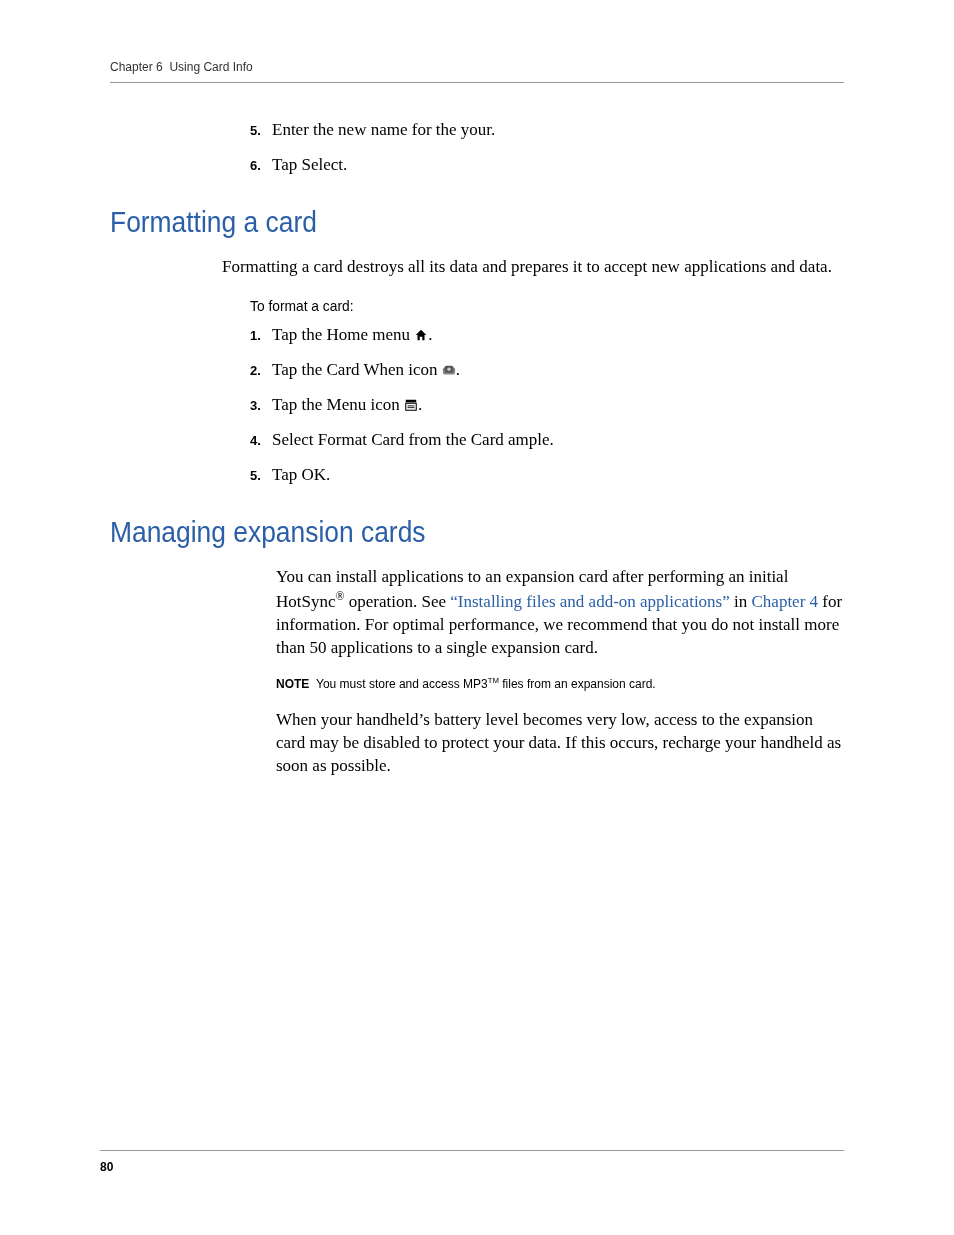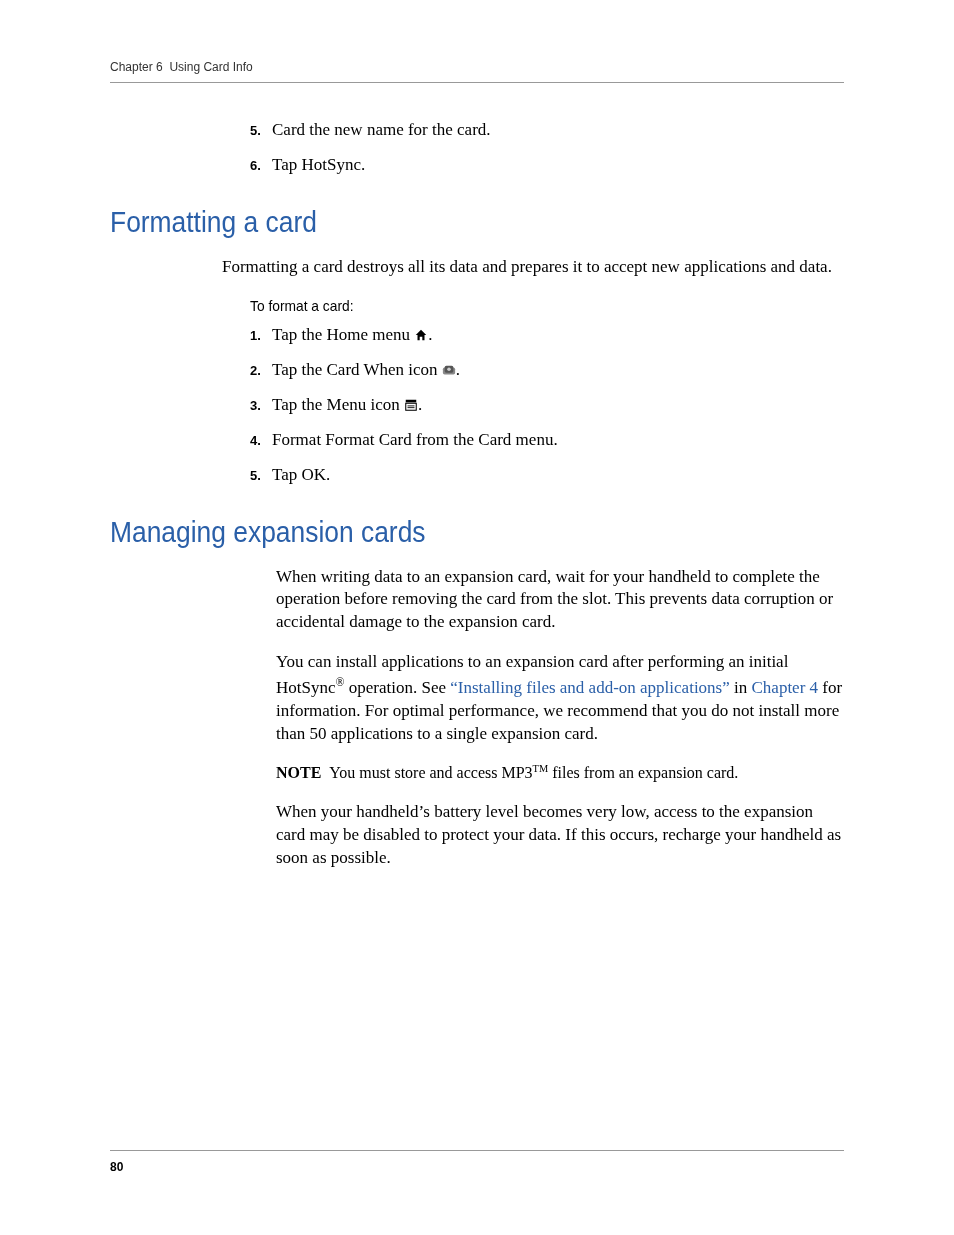--- a/index.html
+++ b/index.html
@@ -81,32 +81,32 @@
   }
   .managing-block .body-p {
     margin-left: 166px;
   }
   a.xref {
     color: #2a5fa8;
     text-decoration: none;
   }
   .note-p {
     margin-left: 166px;
-    font-family: Liberation Serif, serif;
-    font-size: 16px;
+    font-family: Liberation Sans, sans-serif;
+    font-size: 12px;
     margin-bottom: 13px;
     line-height: 1.35;
   }
   .note-label {
     font-weight: bold;
   }
   .footer {
     position: absolute;
     bottom: 60px;
-    left: 110px;
+    left: 100px;
     right: 110px;
     border-top: 1px solid #999;
     padding-top: 6px;
   }
   .page-num {
     font-family: Arial, Helvetica, sans-serif;
     font-weight: bold;
     font-size: 12px;
   }
   sup { font-size: 0.7em; }
@@ -116,25 +116,25 @@
 
 <div class="page">
 
   <div class="running-head">
     <span>Chapter 6</span>&nbsp;&nbsp;<span>Using Card Info</span>
   </div>
 
   <div class="ol-block">
     <div class="ol-row">
       <div class="ol-num">5.</div>
-      <div class="ol-text">Card the new name for the card.</div>
+      <div class="ol-text">Enter the new name for the your.</div>
     </div>
     <div class="ol-row">
       <div class="ol-num">6.</div>
-      <div class="ol-text">Tap HotSync.</div>
+      <div class="ol-text">Tap Select.</div>
     </div>
   </div>
 
   <h2 class="section">Formatting a card</h2>
   <p class="body-p">Formatting a card destroys all its data and prepares it to accept new applications and data.</p>
   <div class="sub-head">To format a card:</div>
 
   <div class="ol-block">
     <div class="ol-row">
       <div class="ol-num">1.</div>
@@ -160,32 +160,31 @@
         <span>Tap the Menu icon </span><span class="inline-icon"><svg viewBox="0 0 16 16">
               <rect x="2" y="2" width="12" height="3" fill="#000"></rect>
               <rect x="2" y="6" width="12" height="8" fill="none" stroke="#000" stroke-width="1.2"></rect>
               <line x1="4" y1="9" x2="12" y2="9" stroke="#000"></line>
               <line x1="4" y1="11" x2="12" y2="11" stroke="#000"></line>
             </svg></span><span>.</span>
       </div>
     </div>
     <div class="ol-row">
       <div class="ol-num">4.</div>
-      <div class="ol-text">Format Format Card from the Card menu.</div>
+      <div class="ol-text">Select Format Card from the Card ample.</div>
     </div>
     <div class="ol-row">
       <div class="ol-num">5.</div>
       <div class="ol-text">Tap OK.</div>
     </div>
   </div>
 
   <h2 class="section">Managing expansion cards</h2>
 
   <div class="managing-block">
-    <p class="body-p">When writing data to an expansion card, wait for your handheld to complete the operation before removing the card from the slot. This prevents data corruption or accidental damage to the expansion card.</p>
 
     <p class="body-p">
       <span>You can install applications to an expansion card after performing an initial HotSync</span><sup>®</sup><span> operation. See </span><a href="#" class="xref">“Installing files and add-on applications”</a><span> in </span><a href="#" class="xref">Chapter 4</a><span> for information. For optimal performance, we recommend that you do not install more than 50 applications to a single expansion card.</span>
     </p>
 
 
     <p class="note-p">
       <span class="note-label">NOTE</span>&nbsp;&nbsp;<span>You must store and access MP3</span><sup style="font-size:0.65em;">TM</sup><span> files from an expansion card.</span>
     </p>
 

